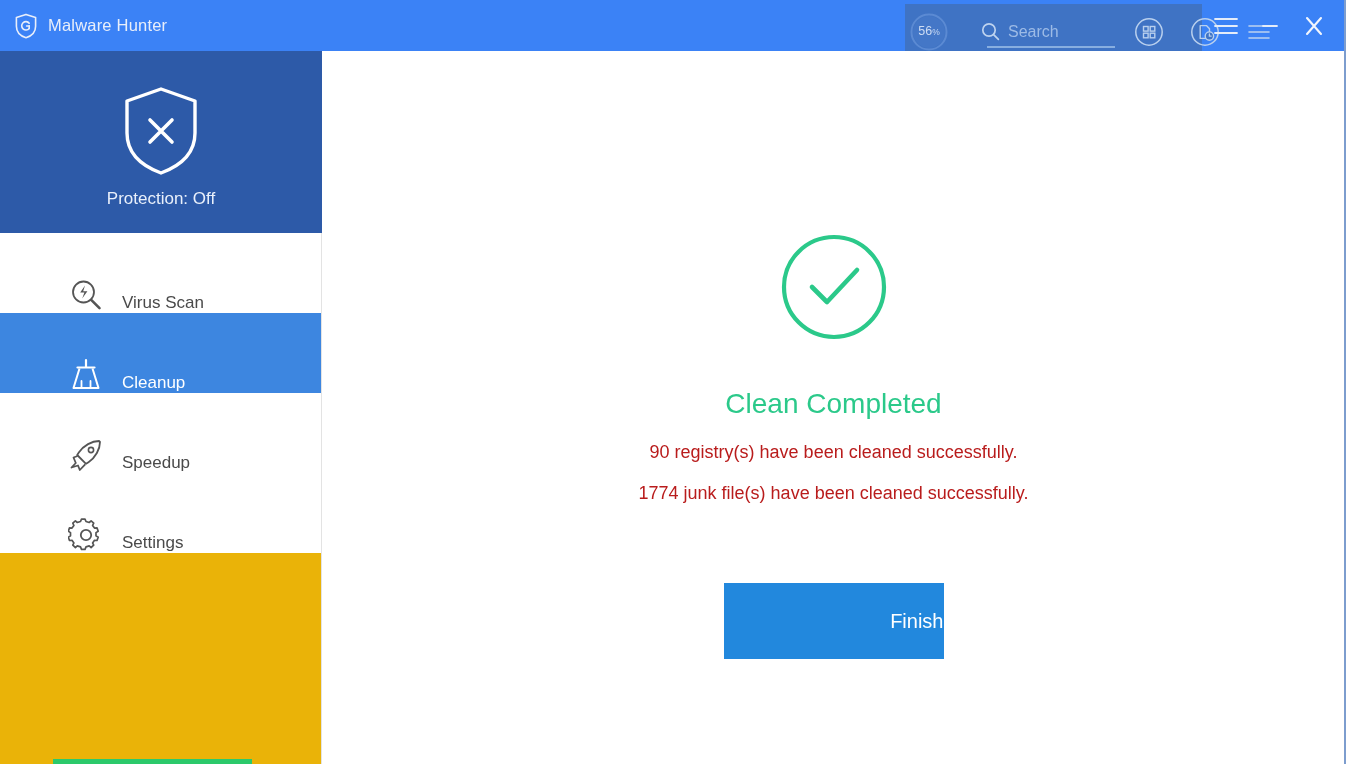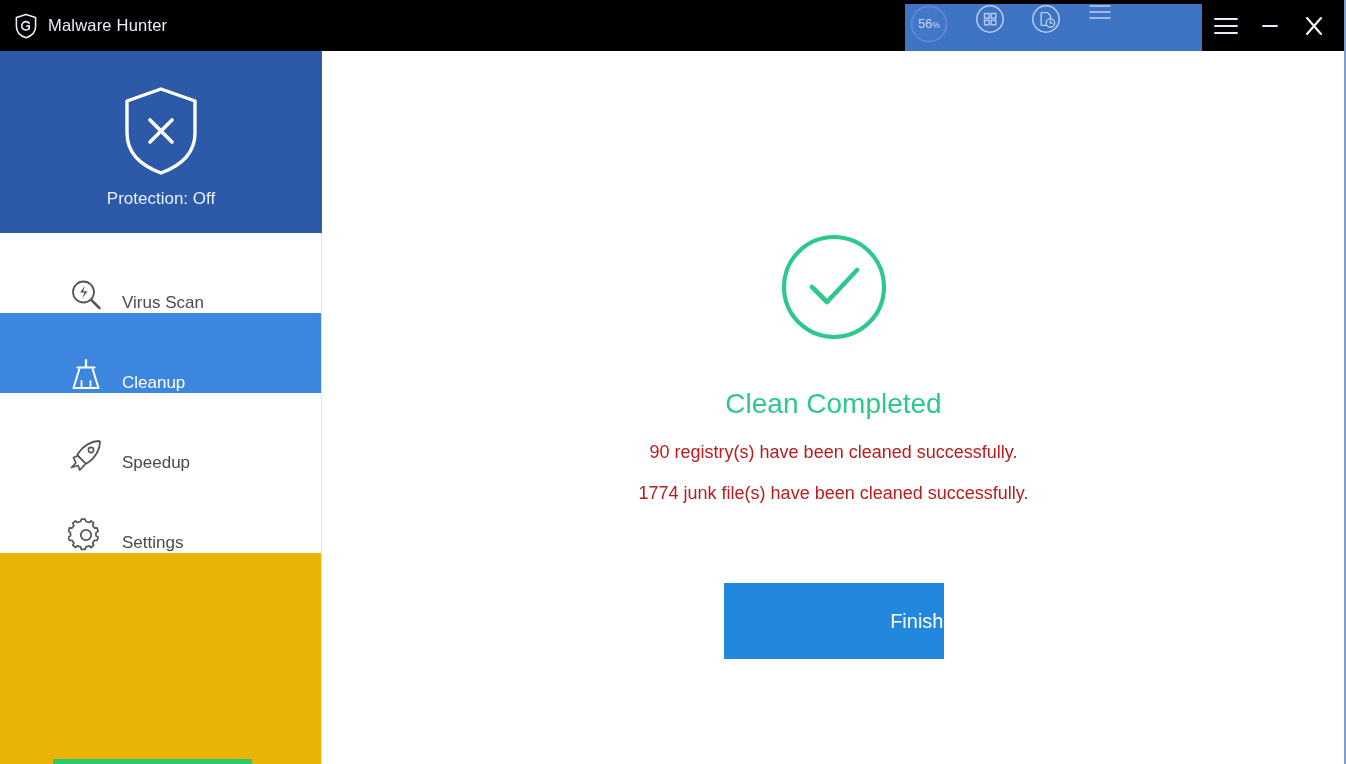--- a/index.html
+++ b/index.html
@@ -14,41 +14,41 @@
     width: 1346px; height: 764px;
     background: #ffffff;
     border-right: 2px solid #7d9dce;
     overflow: hidden;
   }
 
   
   #titlebar {
     position: absolute; top: 0; left: 0;
     width: 1346px; height: 51px;
-    background: #000000;
+    background: #3b82f6;
     display: flex; align-items: center;
   }
   #brand {
     display: flex; align-items: center;
     padding-left: 14px; gap: 10px;
     height: 51px;
   }
   #brand .logo { width: 24px; height: 26px; display: block; }
   #brand .title {
     color: #e8eefa; font-size: 16.5px; letter-spacing: .2px;
     white-space: nowrap;
   }
 
   
   #toolbar-overlay {
     position: absolute; top: 4px; left: 905px;
     width: 297px; height: 59px;
     background: #3f73c4;
     border-bottom: 4px solid #a9c5ec;
-    display: flex; 
+    display: flex; align-items: center;
     gap: 16px;
   }
   #gauge {
     position: relative;
     width: 40px; height: 40px;
     margin-left: 4px;
     flex: 0 0 auto;
     display: flex; align-items: center; justify-content: center;
   }
   #gauge svg { position: absolute; top: 0; left: 0; }
@@ -186,20 +186,30 @@
     <div id="toolbar-overlay">
 
       <div id="gauge">
         <svg width="40" height="40" viewBox="0 0 40 40">
           <circle cx="20" cy="20" r="17.5" stroke="#5b8ad3" stroke-width="2" fill="none"></circle>
           <circle cx="20" cy="20" r="16" fill="#4a7cc9" fill-opacity="0.5"></circle>
         </svg>
         <span class="gauge-text"><span>56</span><span class="pct">%</span></span>
       </div>
 
+      <div id="searchbox">
+        <span class="magnifier">
+          <svg width="19" height="19" viewBox="0 0 19 19" fill="none">
+            <circle cx="8" cy="8" r="6.2" stroke="#bed3ef" stroke-width="1.7"></circle>
+            <path d="M12.6 12.6 L17.4 17.4" stroke="#bed3ef" stroke-width="1.7" stroke-linecap="round"></path>
+          </svg>
+        </span>
+        <input type="text" placeholder="Search" style="">
+        <span class="search-underline"></span>
+      </div>
 
       <span class="circ-icon">
         <svg width="30" height="30" viewBox="0 0 30 30" fill="none">
           <circle cx="15" cy="15" r="13.2" stroke="#b9d0ee" stroke-width="1.5"></circle>
           <rect x="9.5" y="9.5" width="4.6" height="4.6" stroke="#b9d0ee" stroke-width="1.4"></rect>
           <rect x="16.2" y="9.5" width="4.6" height="4.6" stroke="#b9d0ee" stroke-width="1.4"></rect>
           <rect x="9.5" y="16.2" width="4.6" height="4.6" stroke="#b9d0ee" stroke-width="1.4"></rect>
           <rect x="16.2" y="16.2" width="4.6" height="4.6" stroke="#b9d0ee" stroke-width="1.4"></rect>
         </svg>
       </span>

